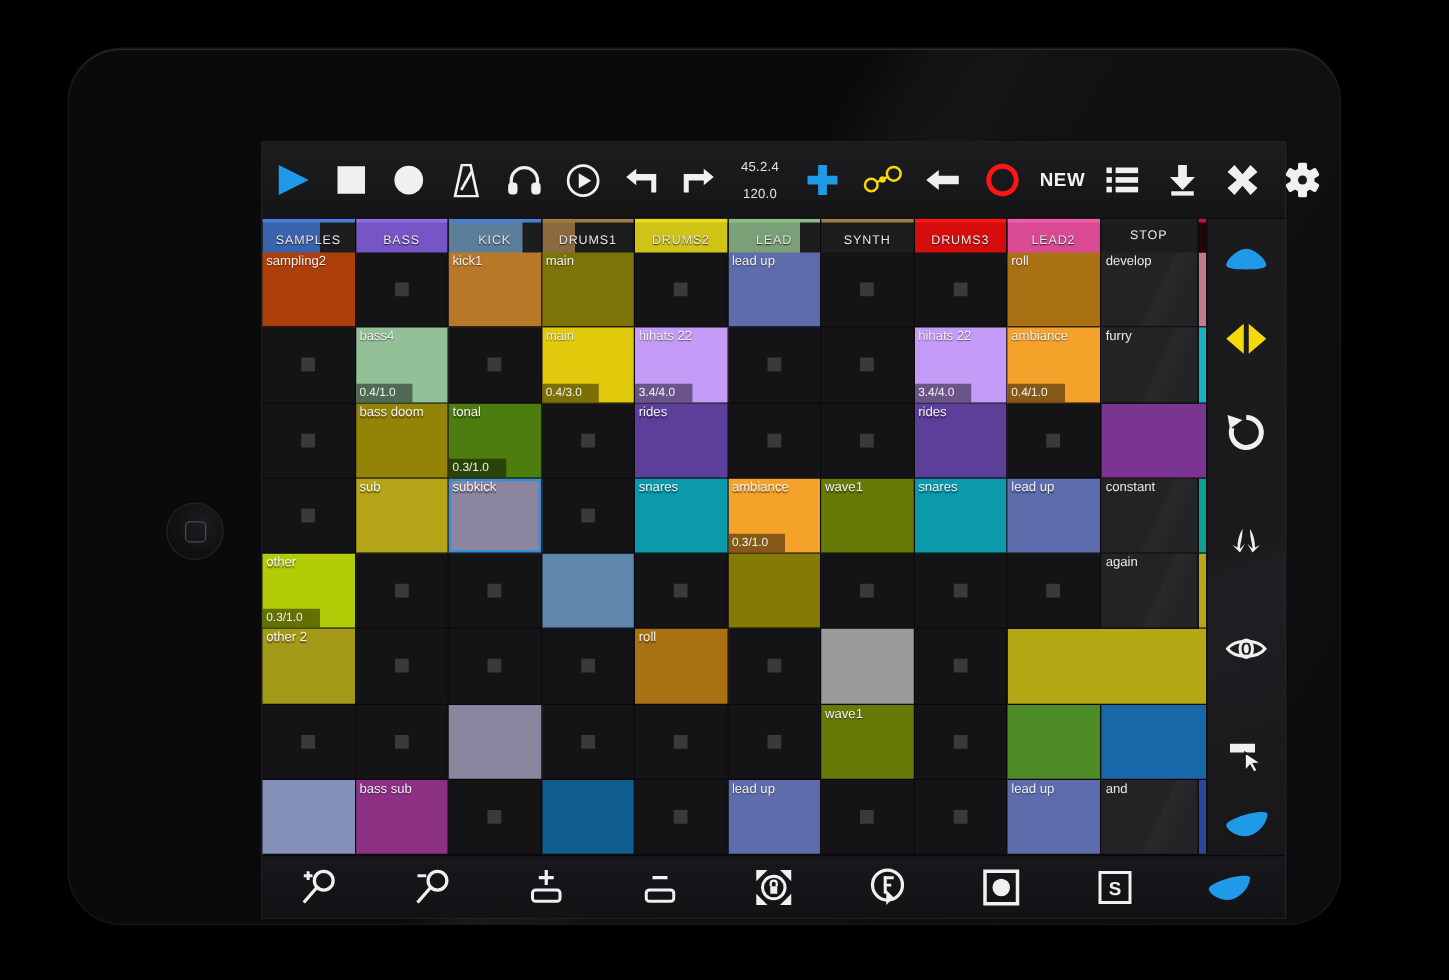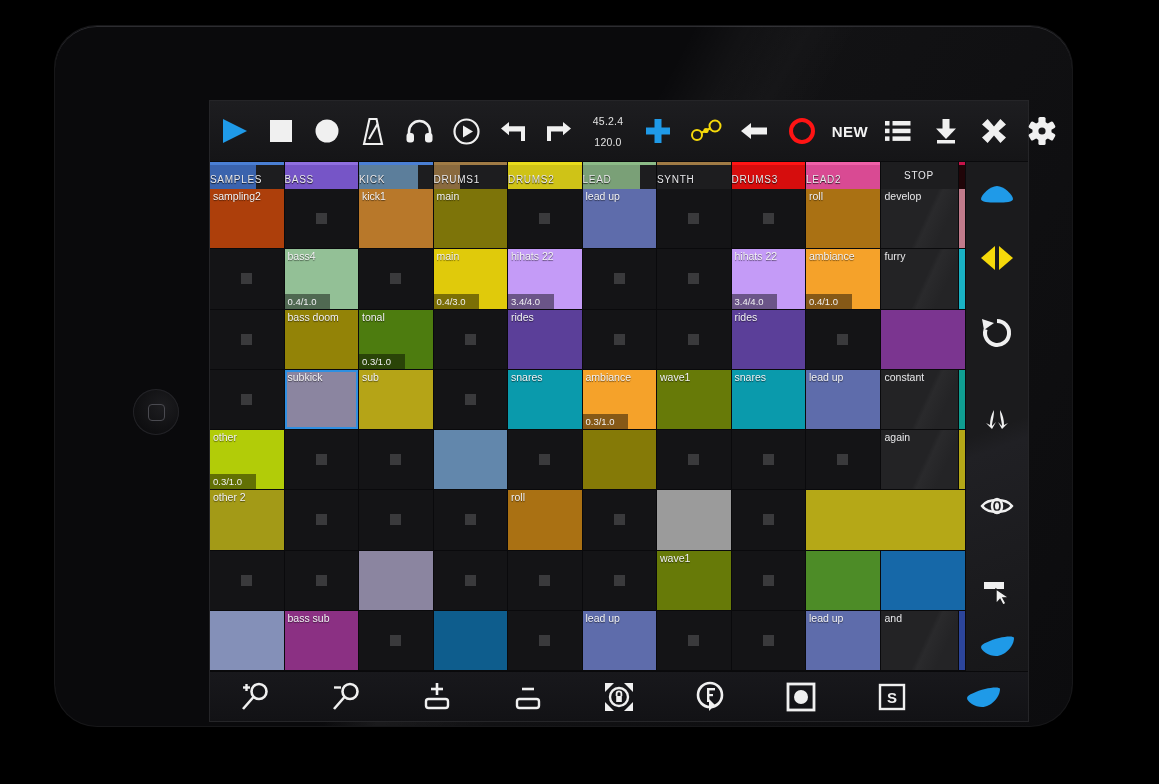--- a/index.html
+++ b/index.html
@@ -4,21 +4,21 @@
 <style>
   * { box-sizing: border-box; margin:0; padding:0; }
   html,body{ background:#000; }
   body{
     width:1159px; height:784px; overflow:hidden;
     font-family:"Liberation Sans", sans-serif;
     position:relative;
   }
   
   #tablet{
-    position:absolute; left:55px; top:26px; width:1017px; height:700px;
+    position:absolute; left:55px; top:39px; width:1017px; height:700px;
     background:#0b0b0d; border-radius:42px;
     box-shadow:inset 0 1px 0 #2c2c30, 0 0 0 1px #171719;
     background-image:linear-gradient(122deg,#0a0a0c 0%,#0a0a0c 48%,#121214 52%,#0c0c0e 100%);
   }
   #bezel-gloss{
     position:absolute; inset:0; border-radius:42px; pointer-events:none;
     background:linear-gradient(118deg,rgba(255,255,255,0) 46%,rgba(255,255,255,.035) 50%,rgba(255,255,255,0) 58%);
   }
   #home-button{
     position:absolute; left:78px; top:363px; width:46px; height:46px; border-radius:50%;
@@ -54,21 +54,21 @@
   #tempo-box span{ color:#e2e2e2; font-size:10.5px; letter-spacing:.2px;}
 
   
   #body-row{ flex:1; display:flex; min-height:0; }
   #grid-wrap{ flex:1; display:flex; flex-direction:column; min-width:0; background:#111113; }
 
   
   #track-row{ display:flex; height:27px; flex:0 0 auto; background:#0c0c0e; }
   .track-head{
     position:relative; flex:0 0 74.5px; height:34px; background:#1d1d1f;
-    display:flex; align-items:center; justify-content:flex-start; overflow:hidden;
+    display:flex; align-items:center; justify-content:center; overflow:hidden;
     border-right:1px solid #09090b; cursor:pointer;
   }
   .track-head .meter{ position:absolute; left:0; top:0; bottom:0; }
   .track-head .strip{ position:absolute; left:0; right:0; top:0; height:3px; }
   .track-head span{ position:relative; color:#e9e9ec; font-size:10px; letter-spacing:.7px; z-index:2;
                     text-shadow:0 1px 1px rgba(0,0,0,.8); }
   .scene-head{ flex:0 0 78px; position:relative; background:#1d1d1f; border-right:1px solid #09090b;
                display:flex; align-items:center; justify-content:center; cursor:pointer;}
   .scene-head span{ color:#e9e9ec; font-size:10px; letter-spacing:.7px; }
   .scene-tail{ flex:1 1 auto; background:#200508; position:relative; }
@@ -399,25 +399,25 @@
               </div>
               <div class="cell empty">
                 <i></i>
               </div>
               <div class="scene-strip" style="background: rgb(123, 53, 144);"></div>
             </div>
             <div class="grid-row">
               <div class="cell empty">
                 <i></i>
               </div>
+              <div class="cell" style="background: rgb(181, 164, 23);">
+                <div class="cname">sub</div>
+              </div>
               <div class="cell sel" style="background: rgb(139, 133, 160);">
                 <div class="cname">subkick</div>
-              </div>
-              <div class="cell" style="background: rgb(181, 164, 23);">
-                <div class="cname">sub</div>
               </div>
               <div class="cell empty">
                 <i></i>
               </div>
               <div class="cell" style="background: rgb(10, 154, 172);">
                 <div class="cname">snares</div>
               </div>
               <div class="cell" style="background: rgb(245, 162, 42);">
                 <div class="cname">ambiance</div>
                 <div class="pos" style="width: 62%;">0.3/1.0</div>

